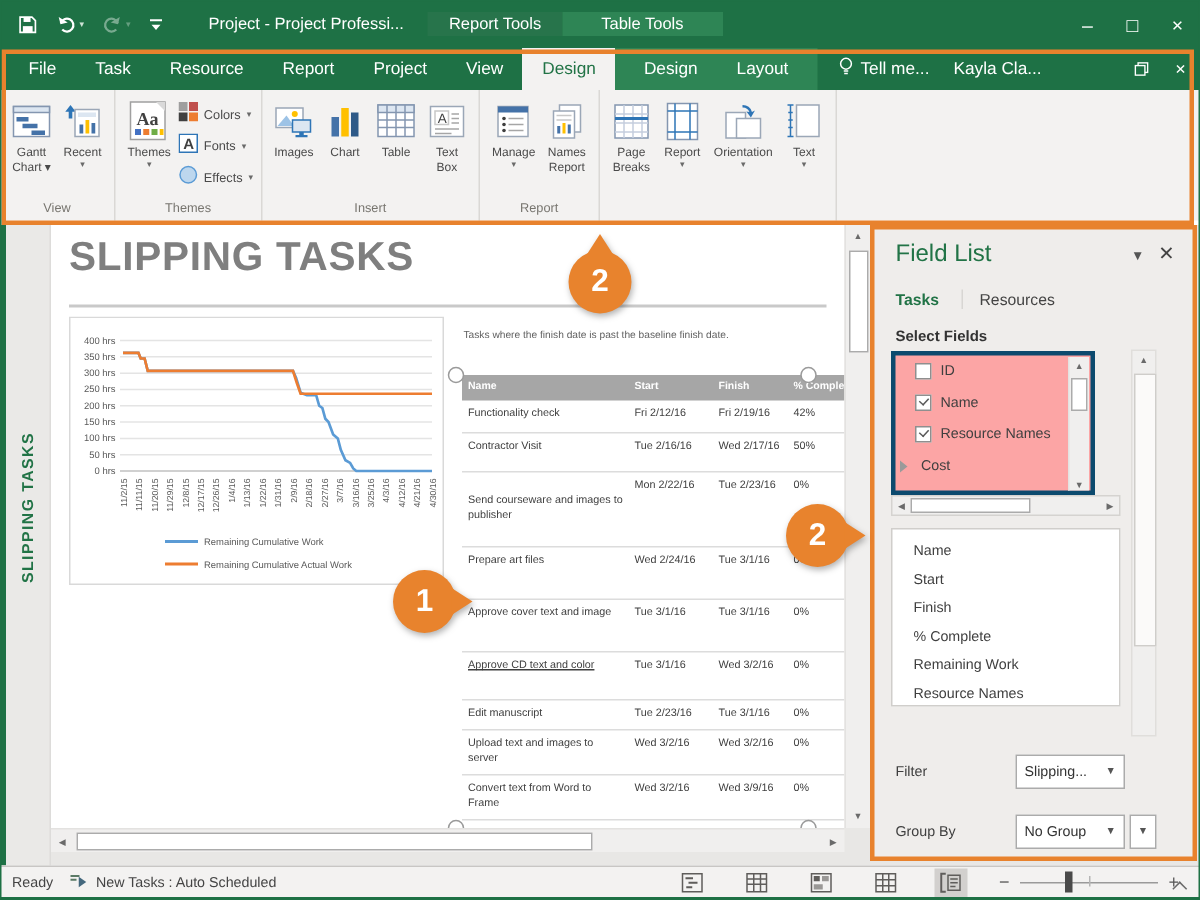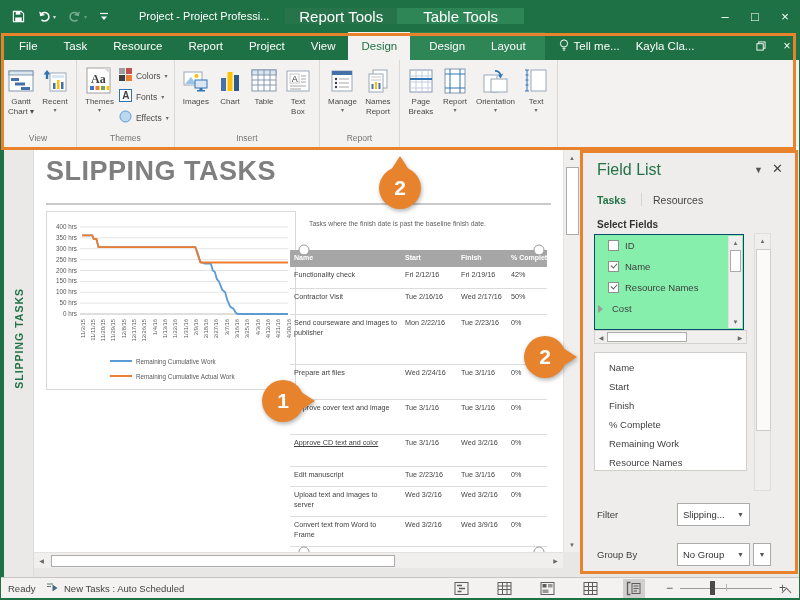--- a/index.html
+++ b/index.html
@@ -7,21 +7,21 @@
        font-family:"Liberation Sans",sans-serif;background:#fff;-webkit-font-smoothing:antialiased}
   .app-frame{position:absolute;inset:0;border:1px solid #1E7145;pointer-events:none;z-index:70}
 
   
   .titlebar{position:absolute;top:0;left:0;right:0;height:32px;background:#1E7145;display:flex;align-items:center;color:#fff}
   .qat{display:flex;align-items:center;gap:12px;padding-left:12px}
   .qat-btn{display:flex;align-items:center;gap:2px}
   .qat-btn.dim{opacity:.4}
   .qcaret{font-size:6px;color:#cfe3d6}
   .win-title{margin-left:30px;font-size:11px;white-space:nowrap}
-  .ctx-group{height:16px;display:flex;align-items:center;justify-content:center;font-size:15px;white-space:nowrap}
+  .ctx-group{height:16px;display:flex;align-items:center;justify-content:center;font-size:11px;white-space:nowrap}
   .ctx-report{background:#27744B;margin-left:16px;padding:0 14px}
   .ctx-table{background:#2E8555;padding:0 26px}
   .win-controls{margin-left:auto;display:flex}
   .win-btn{width:30px;height:32px;display:flex;align-items:center;justify-content:center;font-size:13px;color:#fff}
 
   
   .menubar{position:absolute;top:32px;left:0;right:0;height:28px;background:#1E7145;display:flex;align-items:stretch;color:#fff;font-size:11.5px}
   .mtabs{display:flex;align-items:stretch;padding-left:6px}
   .mtab{padding:0 13px;display:flex;align-items:center;white-space:nowrap}
   .mtab.active{background:#F3F2F1;color:#217346}
@@ -51,21 +51,21 @@
   .left-edge{position:absolute;left:0;top:0;bottom:0;width:4px;background:#1E7145}
   .report-sidebar{position:absolute;left:4px;top:0;bottom:0;width:29px;background:#EAE9E7;border-right:1px solid #DDDCDA}
   .sidebar-label{position:absolute;top:138px;left:50%;transform:translateX(-50%) rotate(180deg);
      writing-mode:vertical-rl;font-size:10.5px;font-weight:bold;color:#217346;letter-spacing:1px;white-space:nowrap}
   .canvas{position:absolute;left:34px;top:0;width:529px;height:402px;background:#fff;overflow:hidden}
   .rep-title{position:absolute;left:12px;top:6px;font-size:27px;font-weight:bold;color:#7F7F7F;letter-spacing:.5px;white-space:nowrap}
   .rep-rule{position:absolute;left:12px;top:53px;width:505px;height:2px;background:#C9C9C9}
   .chart-wrap{position:absolute;left:0;top:0}
   .rep-desc{position:absolute;left:275px;top:70px;width:245px;font-size:6.8px;color:#5f5f5f}
 
-  .rtable{position:absolute;left:256px;top:100px;width:257px;height:302px;overflow:hidden}
+  .rtable{position:absolute;left:274px;top:100px;width:257px;height:302px;overflow:hidden}
   .thead{display:flex;background:#A6A6A6;height:17px;box-sizing:border-box}
   .th{font-size:7px;font-weight:bold;color:#fff;padding:4px 0 0 4px;box-sizing:border-box;white-space:nowrap;overflow:hidden}
   .trow{display:flex;border-bottom:1px solid #DCDCDC;box-sizing:border-box;overflow:hidden}
   .td{font-size:7.2px;color:#3f3f3f;padding:3px 3px 0 4px;box-sizing:border-box;line-height:1.4}
   .tbody .trow:nth-child(1){height:22px}.tbody .trow:nth-child(2){height:26px}
   .tbody .trow:nth-child(3){height:50px}.tbody .trow:nth-child(4){height:35px}
   .tbody .trow:nth-child(5){height:35px}.tbody .trow:nth-child(6){height:32px}
   .tbody .trow:nth-child(7){height:20px}.tbody .trow:nth-child(8){height:30px}
   .tbody .trow:nth-child(9){height:30px}.tbody .trow:nth-child(10){height:35px}
 
@@ -84,21 +84,21 @@
 
   
   .fieldlist{position:absolute;left:580px;top:0;right:2px;bottom:3px;background:#EFEDEB;border:3px solid #E8822D;box-sizing:border-box;z-index:30}
   .fl-title{position:absolute;left:14px;top:8px;font-size:16px;color:#217346;white-space:nowrap}
   .fl-dd{position:absolute;right:32px;top:12px;font-size:9px;color:#555}
   .fl-close{position:absolute;right:12px;top:8px;font-size:13px;color:#444}
   .fl-tab{position:absolute;top:41px;font-size:10.5px;color:#444}
   .fl-tab.active{font-weight:bold;color:#217346}
   .fl-tabdiv{position:absolute;left:58px;top:40px;width:1px;height:13px;background:#D8D6D3}
   .fl-select-label{position:absolute;left:14px;top:66px;font-size:10px;font-weight:bold;color:#333}
-  .fl-box{position:absolute;left:11px;top:81px;width:150px;height:96px;background:#86efac;border:1px solid #0c4a6e;box-sizing:border-box;overflow:hidden}
+  .fl-box{position:absolute;left:11px;top:81px;width:136px;height:96px;background:#fca5a5;border:3px solid #0c4a6e;box-sizing:border-box;overflow:hidden}
   .fl-item{display:flex;align-items:center;height:21px;padding-left:13px;font-size:9.5px;color:#3f3f3f;gap:6px}
   .fl-item.tree{padding-left:3px}
   .cbx{width:11px;height:11px;background:#fff;border:1px solid #8f8f8f;box-sizing:border-box;flex:none;position:relative}
   .cbx.checked::after{content:"";position:absolute;left:2px;top:1px;width:5px;height:3px;border-left:1.6px solid #5a5a5a;border-bottom:1.6px solid #5a5a5a;transform:rotate(-48deg)}
   .tri{width:0;height:0;border-top:4px solid transparent;border-bottom:4px solid transparent;border-left:5px solid #9a9a9a;margin-right:3px;flex:none}
   .fl-inner-scroll{position:absolute;right:1px;top:1px;width:14px;height:92px;background:#F0EFEE;border-left:1px solid #E3E2E0;box-sizing:border-box}
   .fl-inner-scroll .scr-btn{width:13px;height:13px}
   .fi-thumb{position:absolute;left:1px;top:14px;width:11px;height:22px}
   .fi-down{position:absolute;left:0;bottom:0}
   .fl-hscroll{position:absolute;left:11px;top:177px;width:153px;height:14px;background:#F0EFEE;border:1px solid #D5D3D0;display:flex;align-items:center;box-sizing:border-box}
@@ -512,21 +512,21 @@
             <div class="td" style="width: 50px;">Fri 2/19/16</div>
             <div class="td" style="width: 40px;">42%</div>
           </div>
           <div class="trow">
             <div class="td" style="width: 111px;">Contractor Visit</div>
             <div class="td" style="width: 56px;">Tue 2/16/16</div>
             <div class="td" style="width: 50px;">Wed 2/17/16</div>
             <div class="td" style="width: 40px;">50%</div>
           </div>
           <div class="trow">
-            <div class="td" style="width: 111px;">Send courseware and images to publisher</div>
+            <div class="td" style="width: 111px; margin-top: 10px;">Send courseware and images to publisher</div>
             <div class="td" style="width: 56px;">Mon 2/22/16</div>
             <div class="td" style="width: 50px;">Tue 2/23/16</div>
             <div class="td" style="width: 40px;">0%</div>
           </div>
           <div class="trow">
             <div class="td" style="width: 111px;">Prepare art files</div>
             <div class="td" style="width: 56px;">Wed 2/24/16</div>
             <div class="td" style="width: 50px;">Tue 3/1/16</div>
             <div class="td" style="width: 40px;">0%</div>
           </div>

